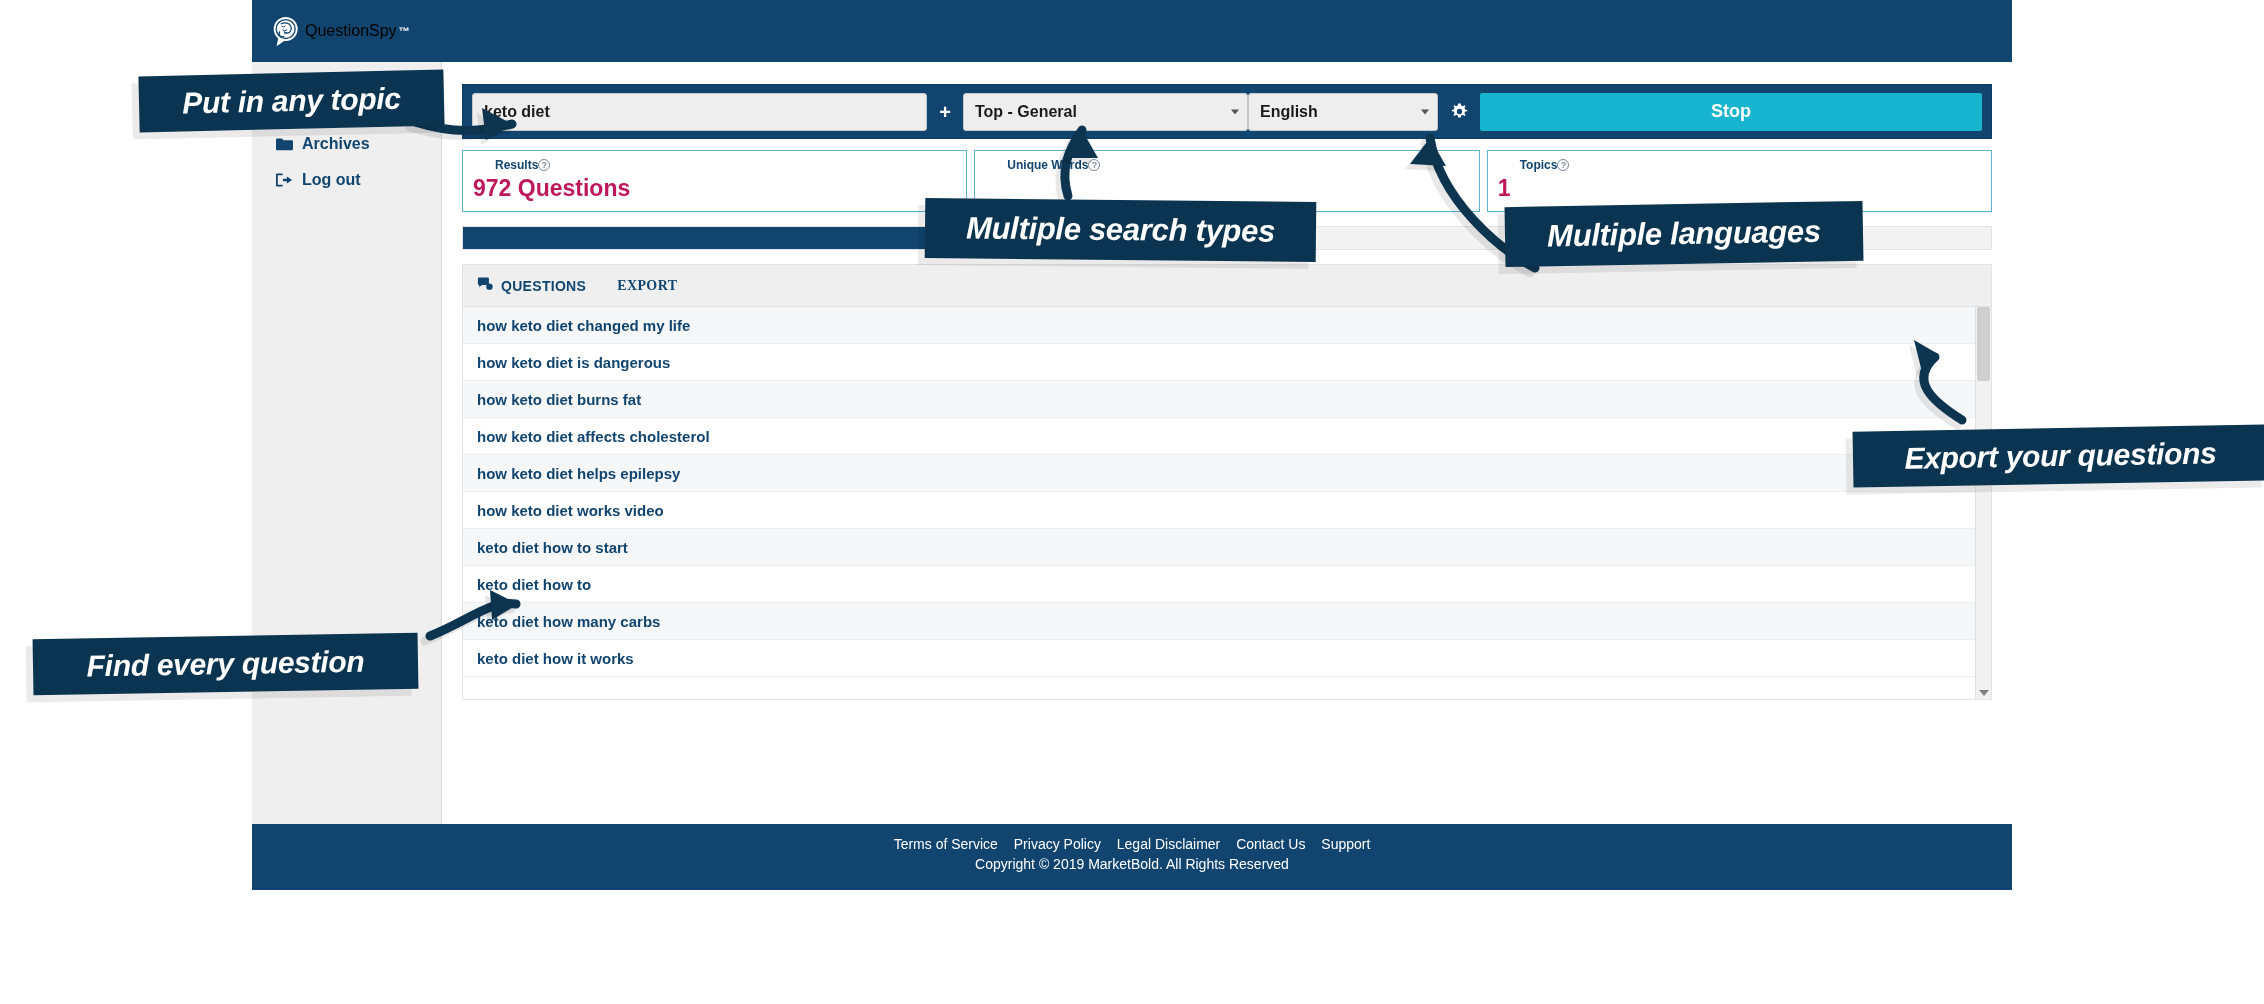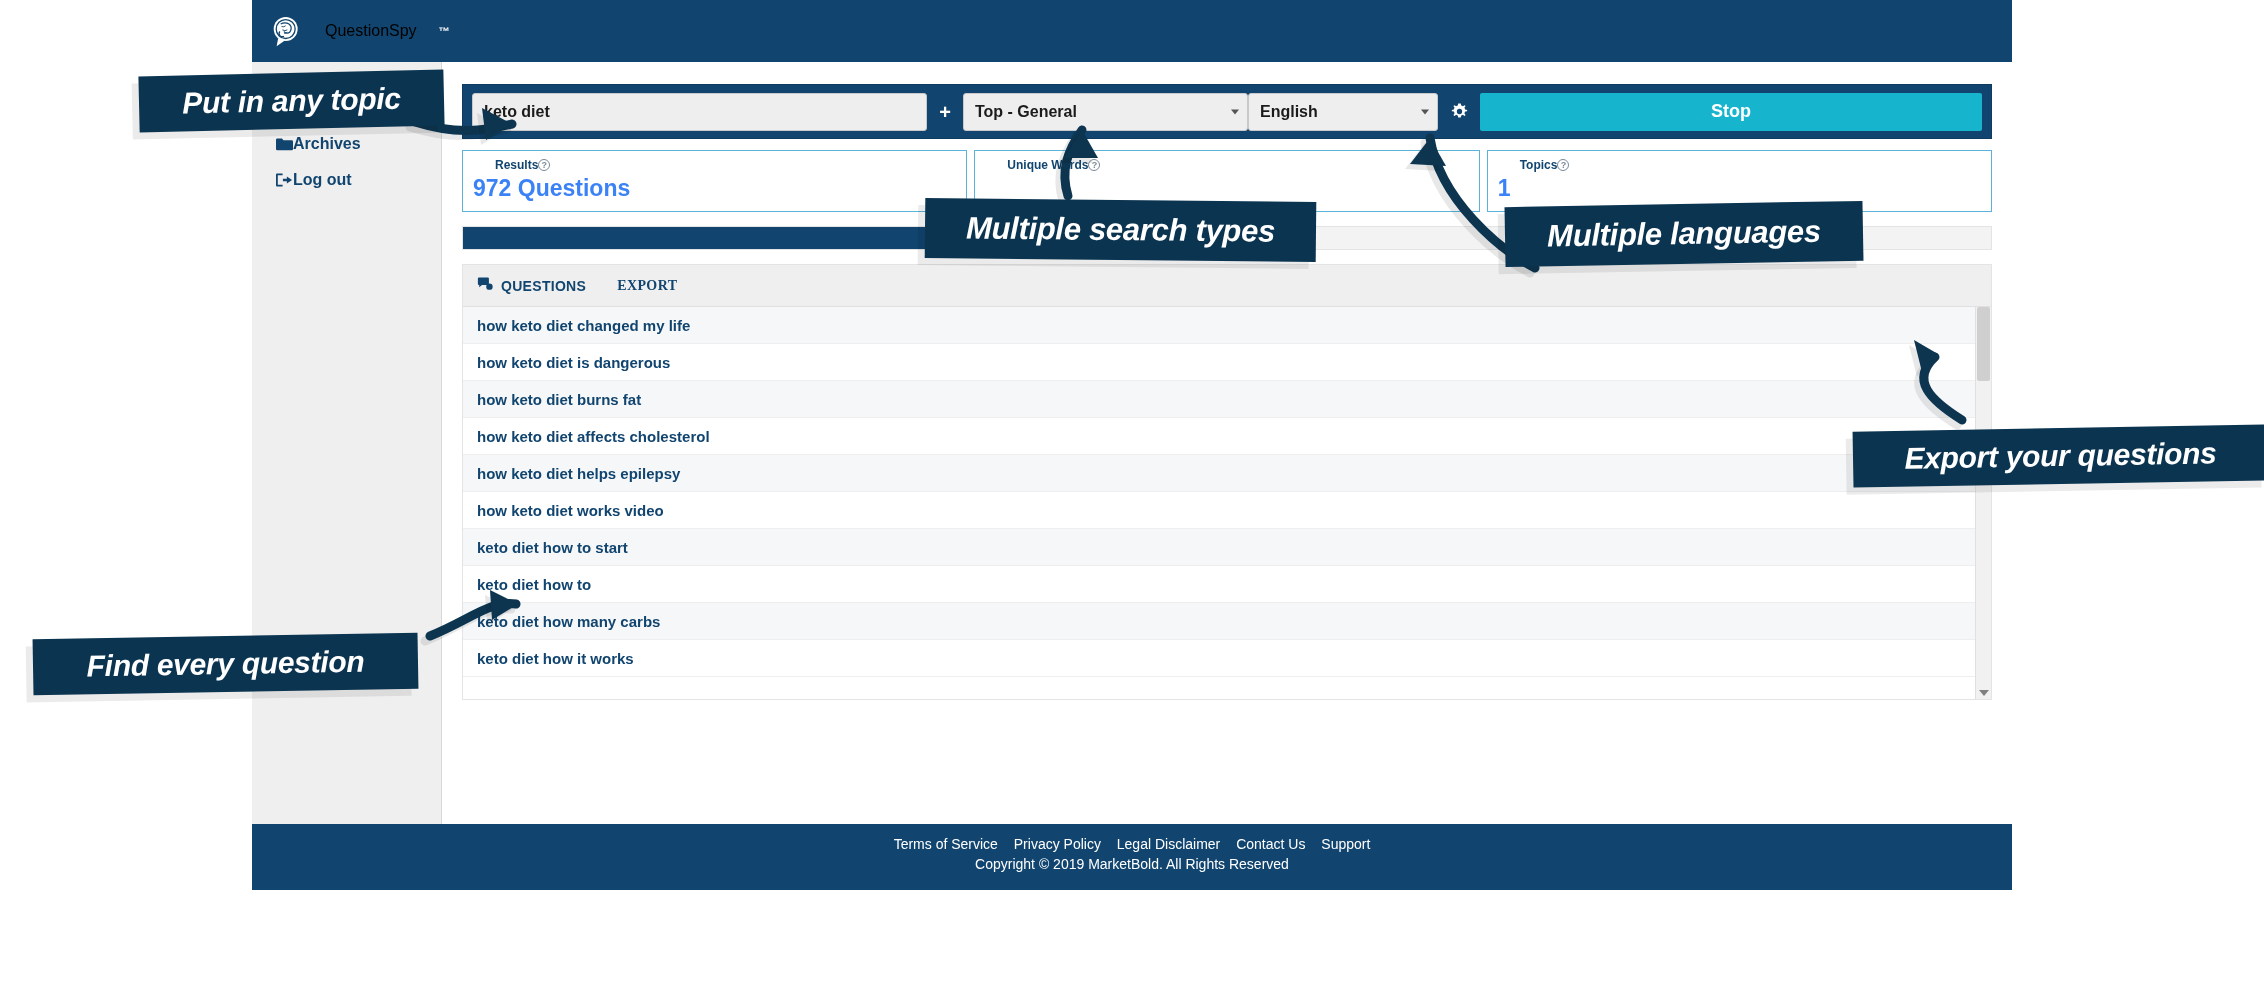--- a/index.html
+++ b/index.html
@@ -30,21 +30,21 @@
     width: 100%;
     height: 62px;
     background: #11456f;
     display: flex;
     align-items: center;
     padding-left: 18px;
   }
   #brand {
     display: flex;
     align-items: center;
-    gap: 22px;
+    gap: 2px;
   }
   #brand-mark {
     width: 33px; height: 33px;
     flex: 0 0 auto;
   }
   #brand-tm {
     color: #ffffff;
     font-size: 11px;
     vertical-align: super;
     font-weight: bold;
@@ -62,20 +62,21 @@
   #sidebar {
     width: 190px;
     background: #efefef;
     border-right: 1px solid #d8d8d8;
     padding-top: 28px;
     flex: 0 0 auto;
   }
   .sidebar-item {
     display: flex;
     align-items: center;
+    gap: 9px;
     padding: 9px 0 9px 24px;
     color: #11456f;
     font-size: 16px;
     font-weight: bold;
     cursor: pointer;
   }
   .sidebar-item .sb-icon {
     width: 17px; height: 16px;
     display: inline-flex;
     align-items: center;
@@ -206,21 +207,21 @@
     color: #7a8a99;
     font-size: 9px;
     line-height: 10px;
     text-align: center;
     font-weight: bold;
     cursor: pointer;
   }
   .stat-value {
     font-size: 23px;
     font-weight: bold;
-    color: #3b82f6;
+    color: #be185d;
     margin-top: 3px;
   }
 
   
   #progress-wrap {
     margin-top: 14px;
     height: 24px;
     background: #f3f3f3;
     border: 1px solid #e4e4e4;
     position: relative;

